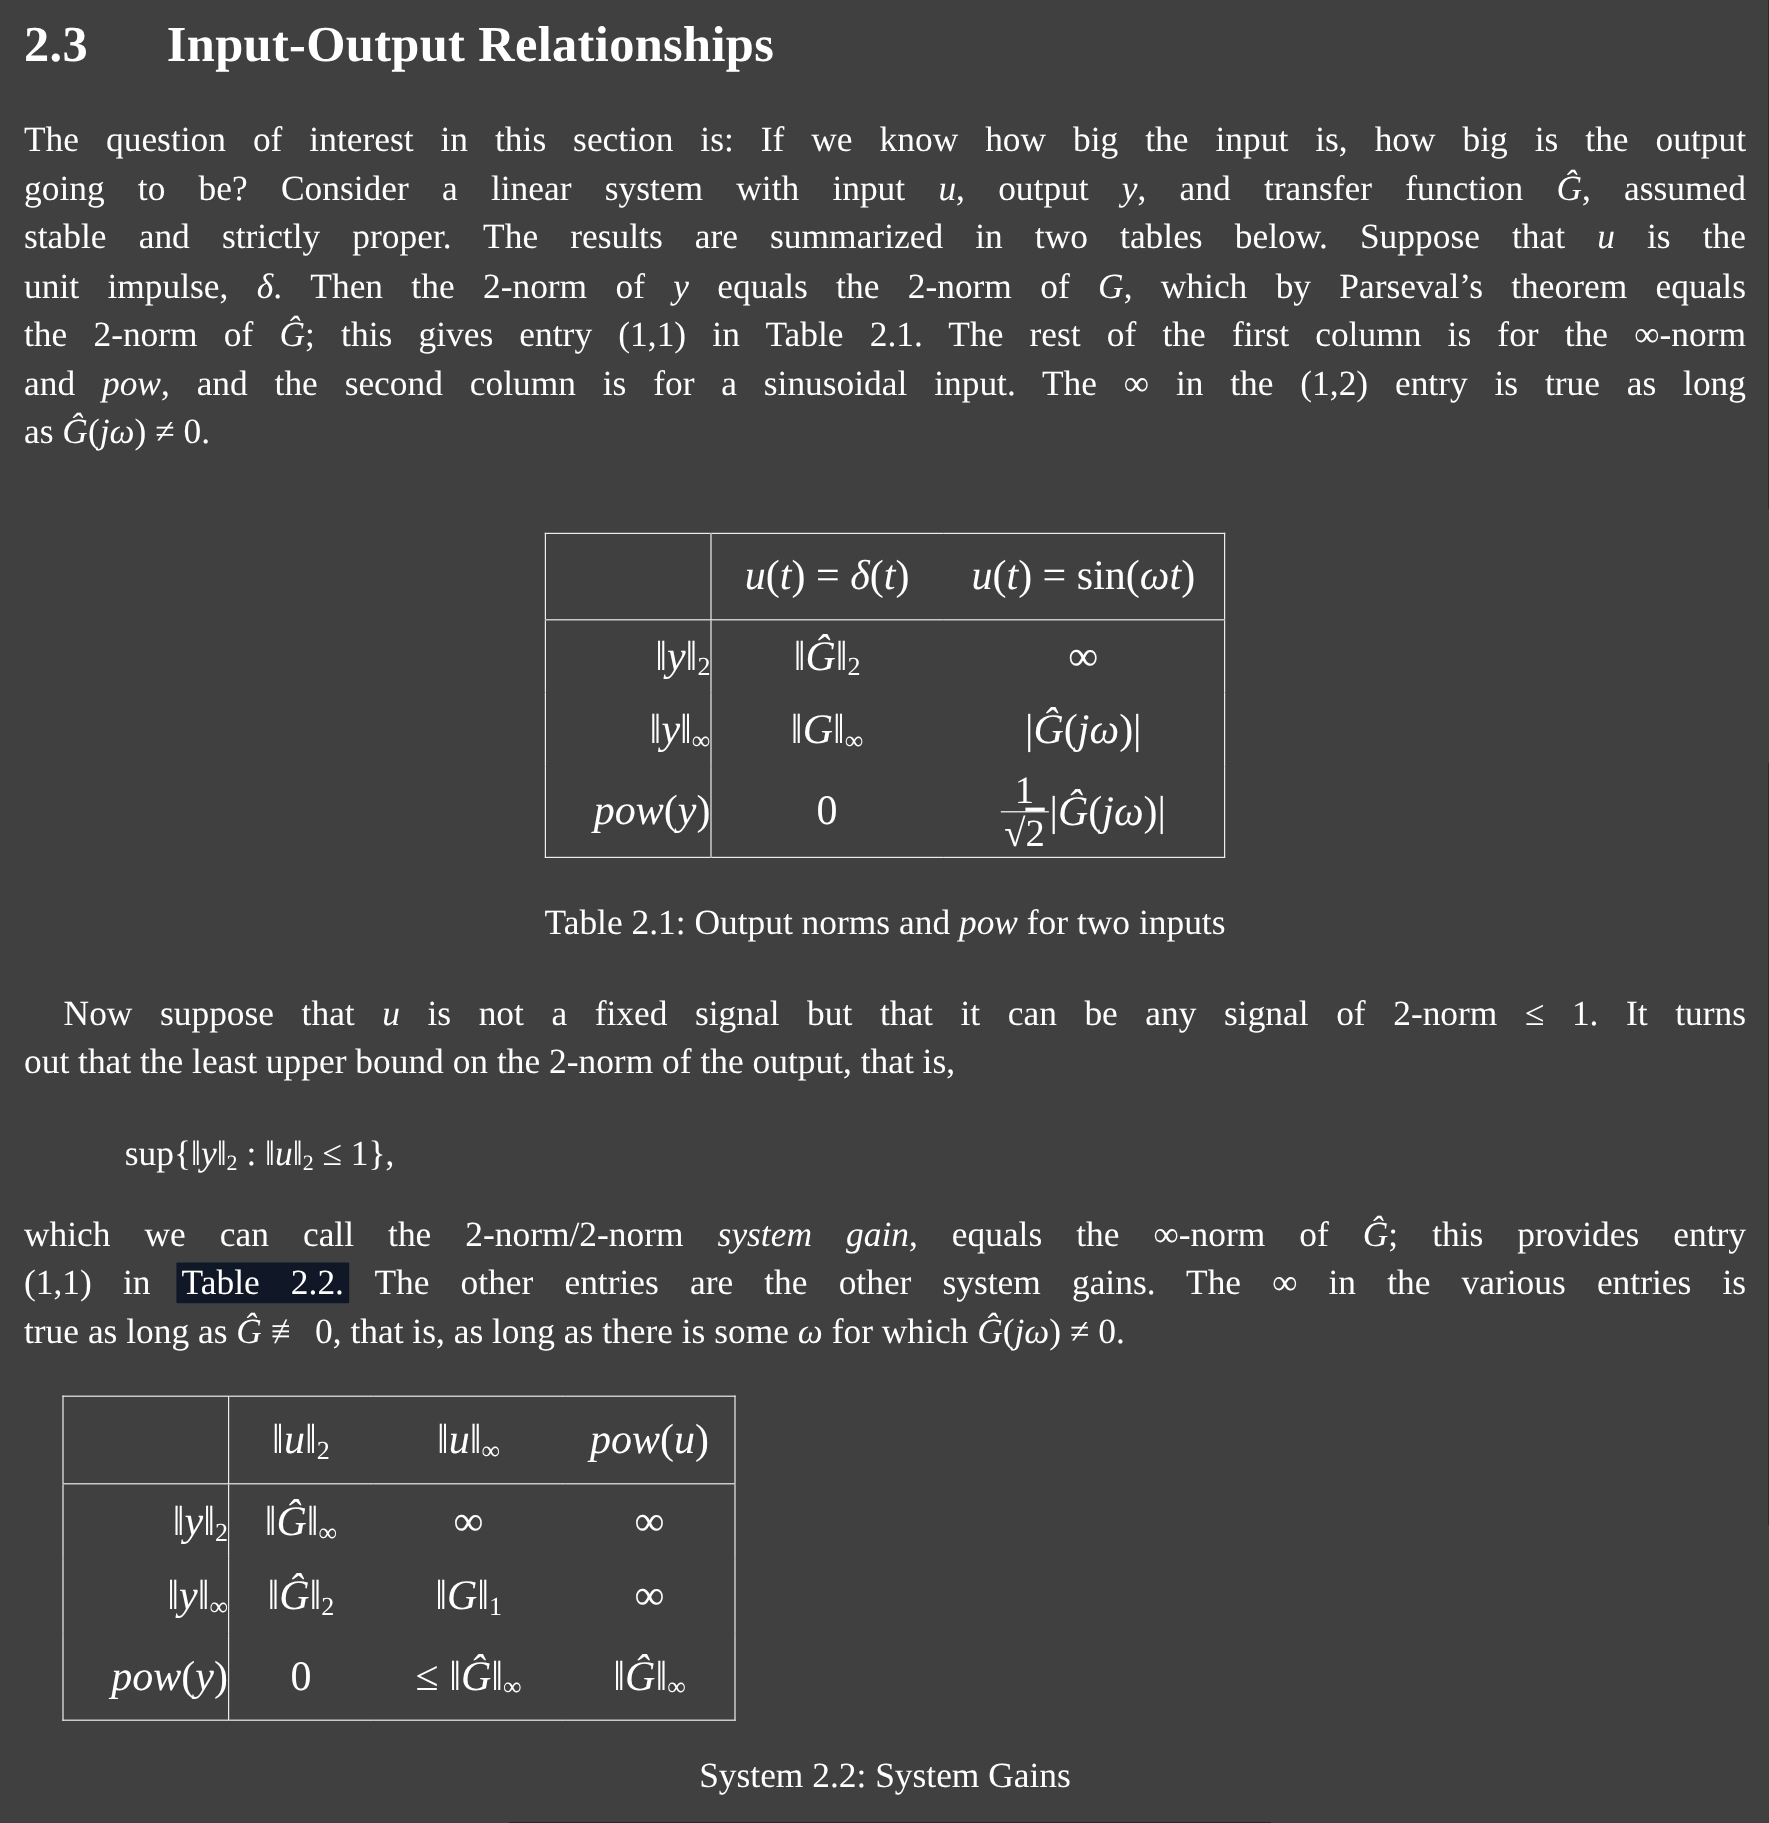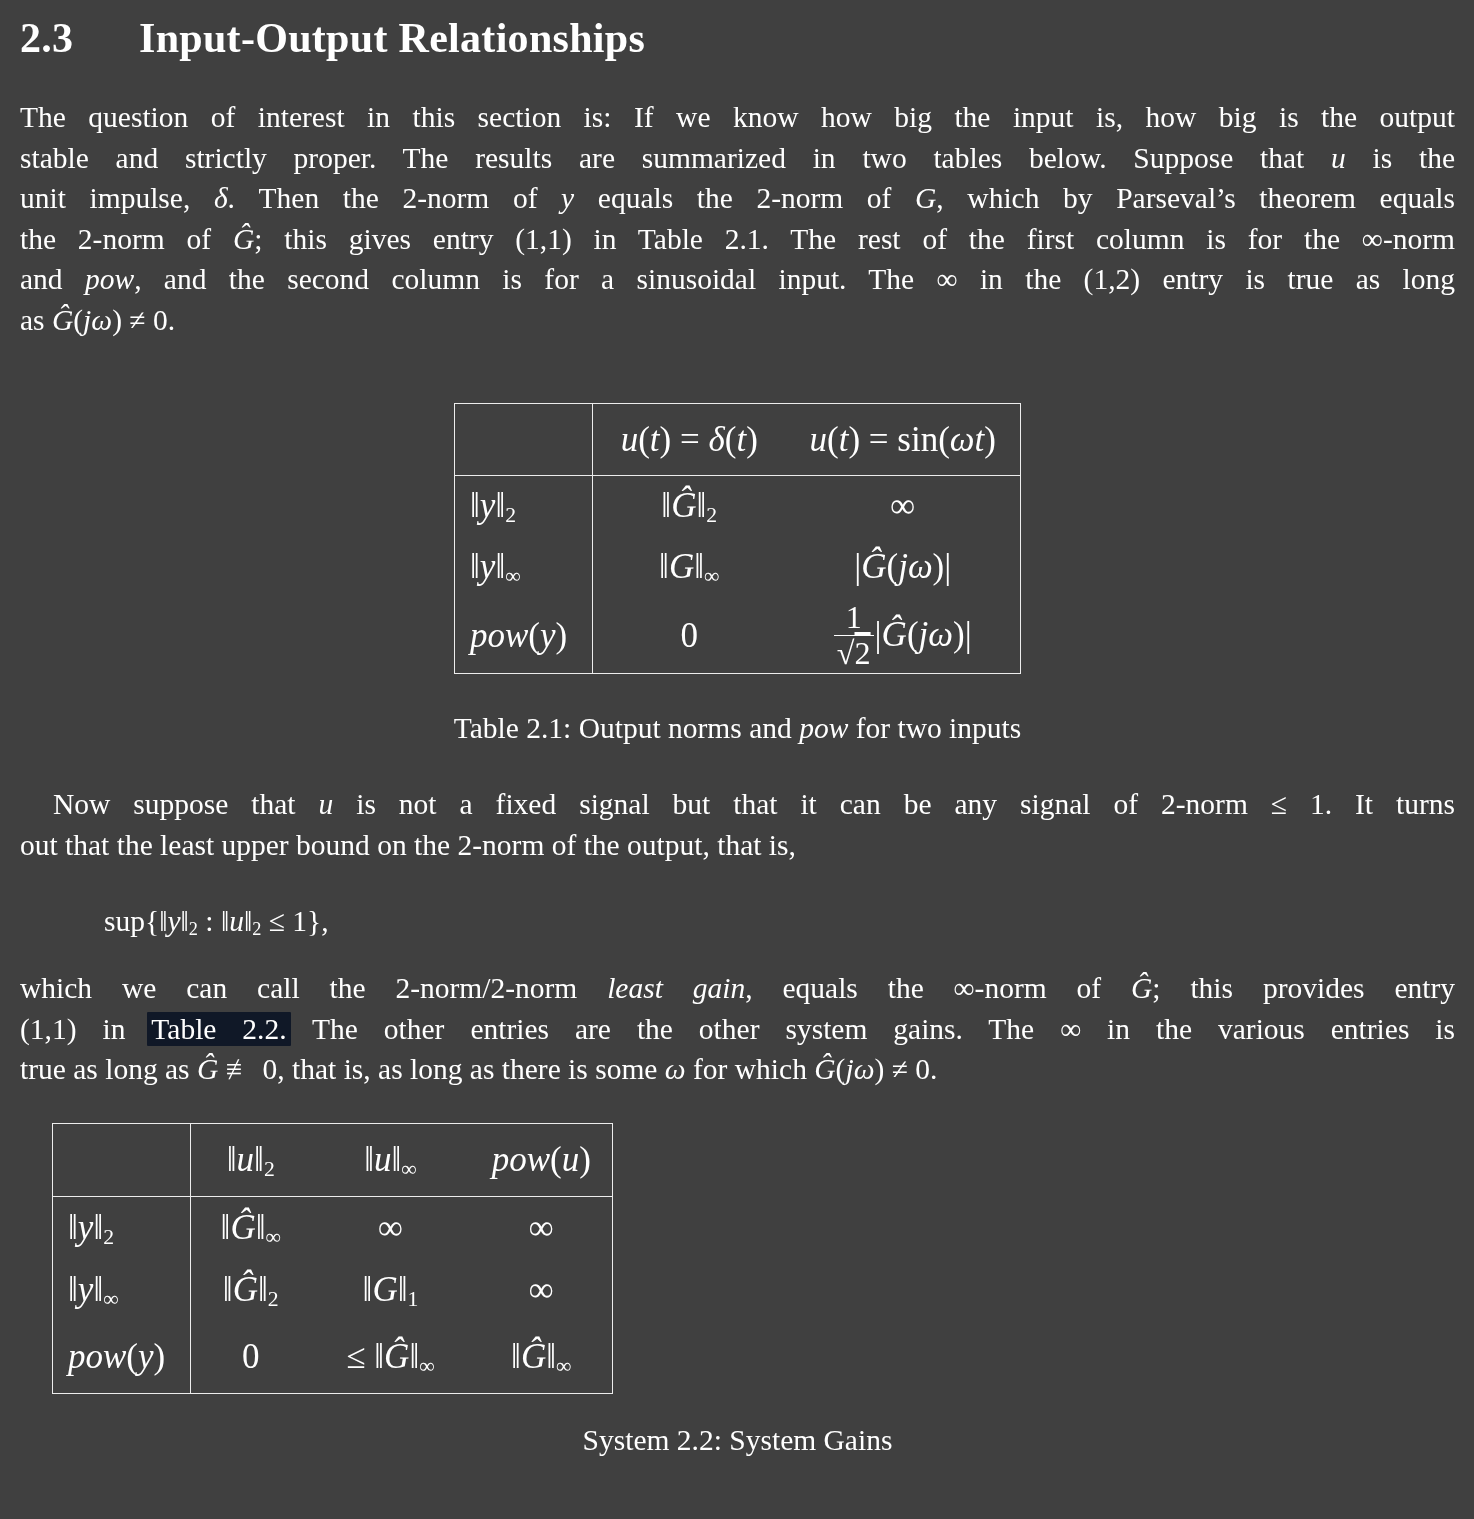--- a/index.html
+++ b/index.html
@@ -74,21 +74,21 @@
     border: 1.5px solid #ededed;
     font-size: 35px;
   }
   .mtable td {
     text-align: center;
     vertical-align: middle;
     padding: 0;
   }
   .mtable td:first-child { border-right: 1.5px solid #ededed; }
   .mtable tr.hdr td { border-bottom: 1.5px solid #ededed; }
-  .mtable td.lbl { text-align: left; padding-left: 15px; }
+  .mtable td.lbl { text-align: right; padding-left: 15px; }
 
   .t1 { margin-top: 63px; }
   .t1 col.c1 { width: 138px; }
   .t1 col.c2 { width: 193px; }
   .t1 col.c3 { width: 235px; }
   .t1 tr.hdr td { height: 71px; }
   .t1 tr.r1 td { height: 60px; }
   .t1 tr.r2 td { height: 62px; }
   .t1 tr.r3 td { height: 75px; }
 
@@ -127,20 +127,21 @@
 
 <div class="page">
 
   <h1 class="section-heading">
     <span class="sec-num">2.3</span>
     <span>Input-Output Relationships</span>
   </h1>
 
   <div class="para p1">
     <div class="line">The question of interest in this section is: If we know how big the input is, how big is the output</div>
+    <div class="line">going to be?  Consider a linear system with input <i>u</i>, output <i>y</i>, and transfer function <i>Ĝ</i>, assumed</div>
     <div class="line">stable and strictly proper.  The results are summarized in two tables below.  Suppose that <i>u</i> is the</div>
     <div class="line">unit impulse, <i>δ</i>.  Then the 2-norm of <i>y</i> equals the 2-norm of <i>G</i>, which by Parseval’s theorem equals</div>
     <div class="line">the 2-norm of <i>Ĝ</i>; this gives entry (1,1) in Table 2.1.  The rest of the first column is for the ∞-norm</div>
     <div class="line">and <i>pow</i>, and the second column is for a sinusoidal input.  The ∞ in the (1,2) entry is true as long</div>
     <div class="line last">as <i>Ĝ</i>(<i>jω</i>) ≠ 0.</div>
   </div>
 
   <table class="mtable t1">
     <colgroup>
         <col class="c1">
@@ -174,21 +175,21 @@
   <div class="caption cap1">Table 2.1: Output norms and <i>pow</i> for two inputs</div>
 
   <div class="para p2">
     <div class="line indent">Now suppose that <i>u</i> is not a fixed signal but that it can be any signal of 2-norm ≤ 1.  It turns</div>
     <div class="line last">out that the least upper bound on the 2-norm of the output, that is,</div>
   </div>
 
   <div class="equation">sup{‖<i>y</i>‖<sub>2</sub> : ‖<i>u</i>‖<sub>2</sub> ≤ 1},</div>
 
   <div class="para p3">
-    <div class="line">which we can call the 2-norm/2-norm <i>least gain</i>, equals the ∞-norm of <i>Ĝ</i>; this provides entry</div>
+    <div class="line">which we can call the 2-norm/2-norm <i>system gain</i>, equals the ∞-norm of <i>Ĝ</i>; this provides entry</div>
     <div class="line">(1,1) in <span class="tlink">Table 2.2.</span>  The other entries are the other system gains.  The ∞ in the various entries is</div>
     <div class="line last">true as long as <i>Ĝ</i> ≢ 0, that is, as long as there is some <i>ω</i> for which <i>Ĝ</i>(<i>jω</i>) ≠ 0.</div>
   </div>
 
   <table class="mtable t2">
     <colgroup>
         <col class="c1">
         <col class="c2">
         <col class="c3">
         <col class="c4">

